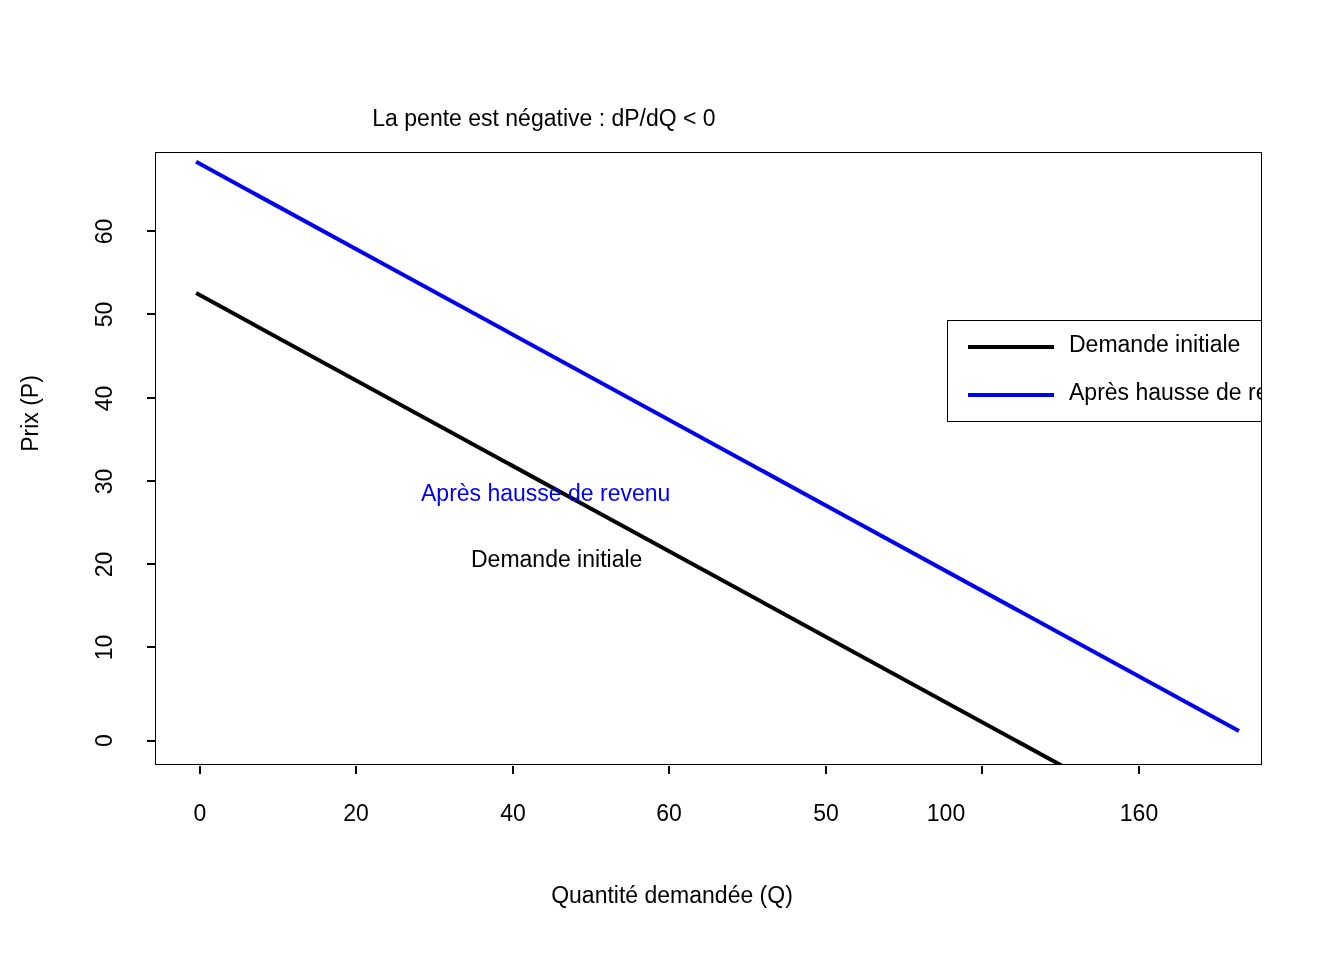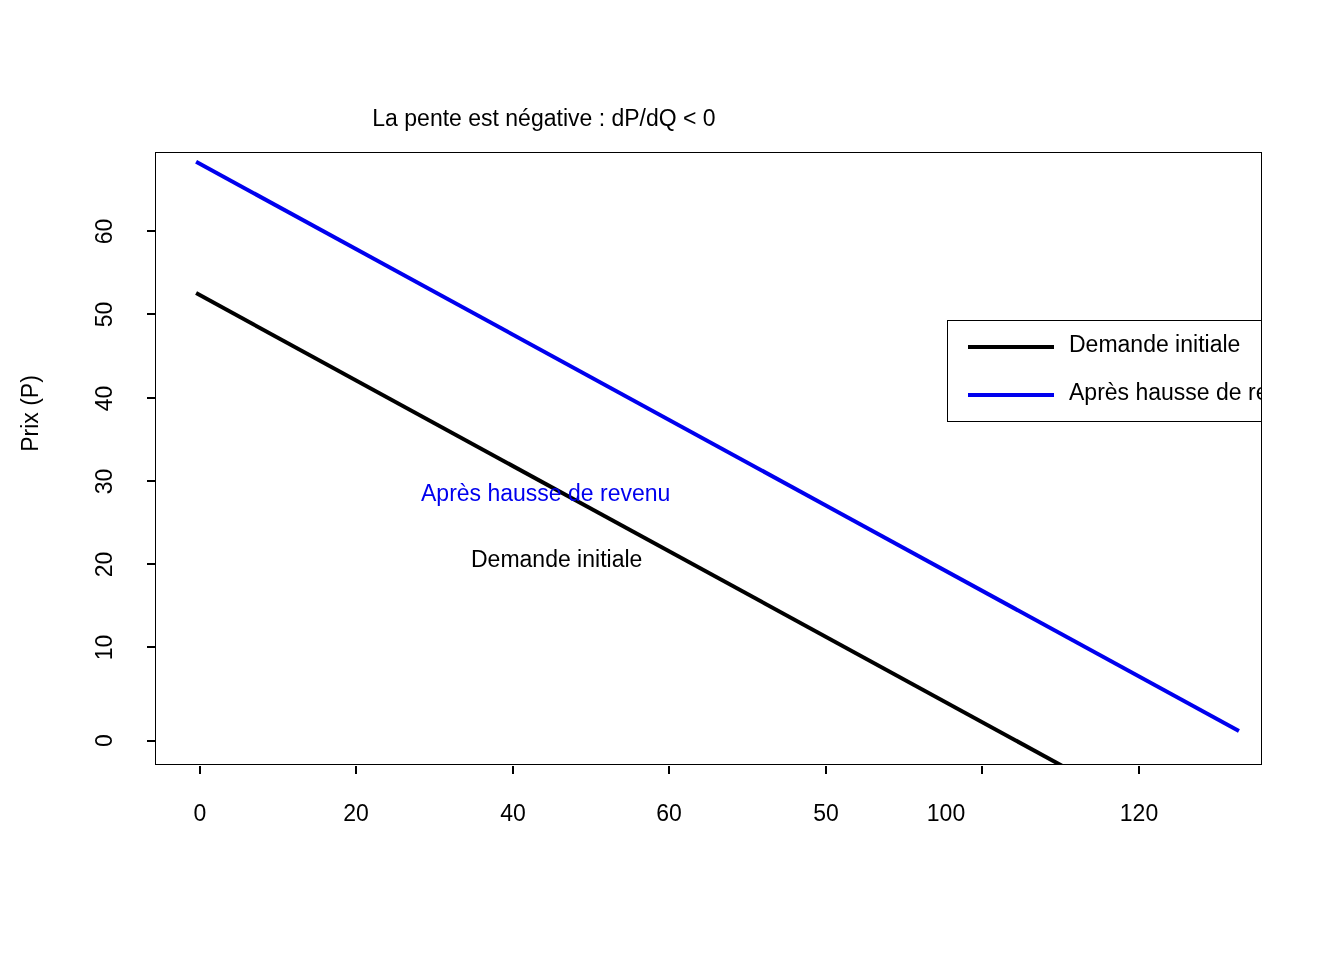--- a/index.html
+++ b/index.html
@@ -139,20 +139,21 @@
   }
 </style>
 </head>
 <body>
 
 <div id="stage">
 
   <div id="chart-subtitle">La pente est négative : dP/dQ &lt; 0</div>
 
   <div id="ylab">Prix (P)</div>
+  <div id="xlab">Quantité demandée (Q)</div>
 
   <div class="tick-mark ytick-mark" style="top:740px;"></div>
   <div class="tick-mark ytick-mark" style="top:646px;"></div>
   <div class="tick-mark ytick-mark" style="top:563px;"></div>
   <div class="tick-mark ytick-mark" style="top:480px;"></div>
   <div class="tick-mark ytick-mark" style="top:397px;"></div>
   <div class="tick-mark ytick-mark" style="top:313px;"></div>
   <div class="tick-mark ytick-mark" style="top:230px;"></div>
 
   <div class="ytick-label" style="left:74px; top:727px;">0</div>
@@ -170,21 +171,21 @@
   <div class="tick-mark xtick-mark" style="left:825px;"></div>
   <div class="tick-mark xtick-mark" style="left:981px;"></div>
   <div class="tick-mark xtick-mark" style="left:1138px;"></div>
 
   <div class="xtick-label" style="left:160px;">0</div>
   <div class="xtick-label" style="left:316px;">20</div>
   <div class="xtick-label" style="left:473px;">40</div>
   <div class="xtick-label" style="left:629px;">60</div>
   <div class="xtick-label" style="left:786px;">50</div>
   <div class="xtick-label" style="left:906px;">100</div>
-  <div class="xtick-label" style="left:1099px;">120</div>
+  <div class="xtick-label" style="left:1099px;">160</div>
 
   <div id="plot-box">
     <svg id="plot-svg" width="1107" height="613" viewBox="0 0 1107 613">
       <line id="line-series-0" x1="40.108695652173914" y1="140.1142857142857" x2="922.5" y2="621.7571428571429" stroke="#000000" stroke-width="4"></line>
       <line id="line-series-1" x1="40.108695652173914" y1="8.757142857142867" x2="1082.9347826086957" y2="577.9714285714285" stroke="#0000ee" stroke-width="4"></line>
     </svg>
 
     <div id="annot-blue" class="curve-annot">Après hausse de revenu</div>
     <div id="annot-black" class="curve-annot">Demande initiale</div>
 

